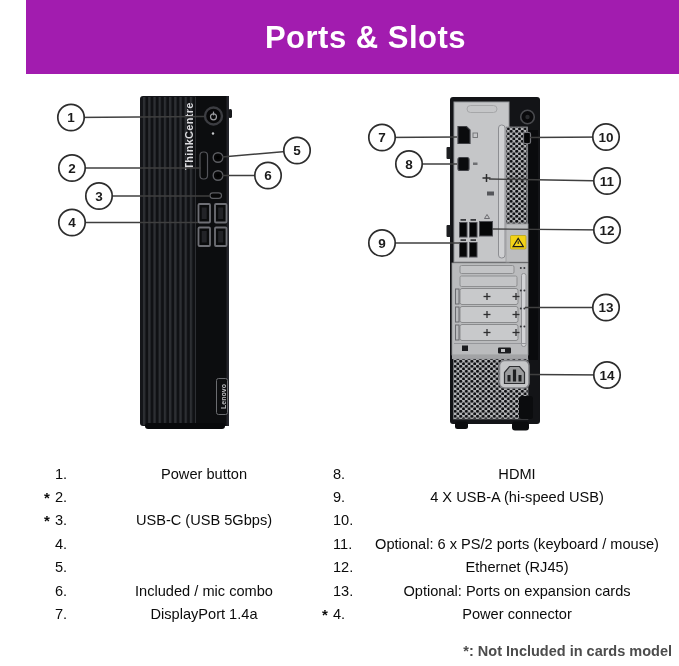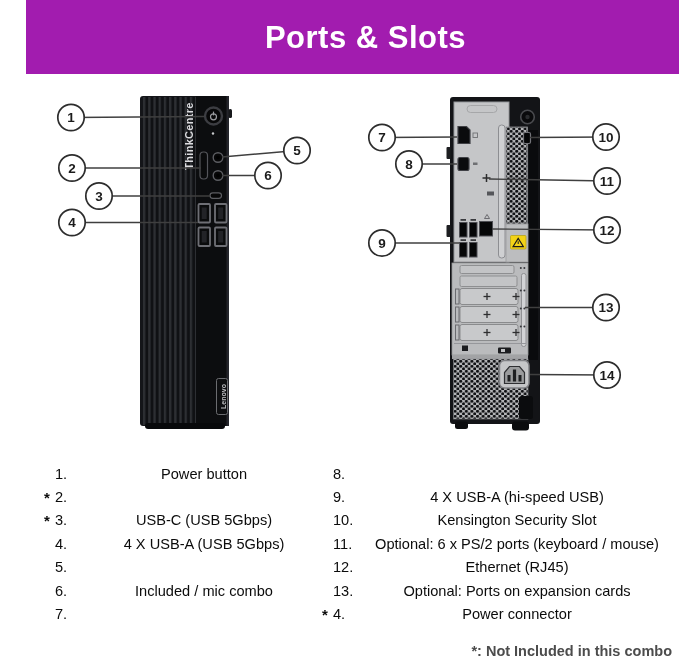--- a/index.html
+++ b/index.html
@@ -309,51 +309,51 @@
       <span class="num">2.</span>
     </div>
     <div class="legend-row">
       <span class="star">*</span>
       <span class="num">3.</span>
       <span class="lbl">USB-C (USB 5Gbps)</span>
     </div>
     <div class="legend-row">
       <span class="star"></span>
       <span class="num">4.</span>
-      <span class="lbl">4 X USB-A (USB 5Gbps)</span>
     </div>
     <div class="legend-row">
       <span class="star"></span>
       <span class="num">5.</span>
     </div>
     <div class="legend-row">
       <span class="star"></span>
       <span class="num">6.</span>
       <span class="lbl">Included / mic combo</span>
     </div>
     <div class="legend-row">
       <span class="star"></span>
       <span class="num">7.</span>
+      <span class="lbl">DisplayPort 1.4a</span>
     </div>
   </div>
 
   <div class="legend-col legend-right">
     <div class="legend-row">
       <span class="star"></span>
       <span class="num">8.</span>
+      <span class="lbl">HDMI</span>
     </div>
     <div class="legend-row">
       <span class="star"></span>
       <span class="num">9.</span>
       <span class="lbl">4 X USB-A (hi-speed USB)</span>
     </div>
     <div class="legend-row">
       <span class="star"></span>
       <span class="num">10.</span>
-      <span class="lbl">Kensington Security Slot</span>
     </div>
     <div class="legend-row">
       <span class="star"></span>
       <span class="num">11.</span>
       <span class="lbl">Optional: 6 x PS/2 ports (keyboard / mouse)</span>
     </div>
     <div class="legend-row">
       <span class="star"></span>
       <span class="num">12.</span>
       <span class="lbl">Ethernet (RJ45)</span>
@@ -364,13 +364,13 @@
       <span class="lbl">Optional: Ports on expansion cards</span>
     </div>
     <div class="legend-row">
       <span class="star">*</span>
       <span class="num">4.</span>
       <span class="lbl">Power connector</span>
     </div>
   </div>
 </div>
 
-<div class="footnote">*: Not Included in this combo</div>
+<div class="footnote">*: Not Included in cards model</div>
 
 </body></html>

